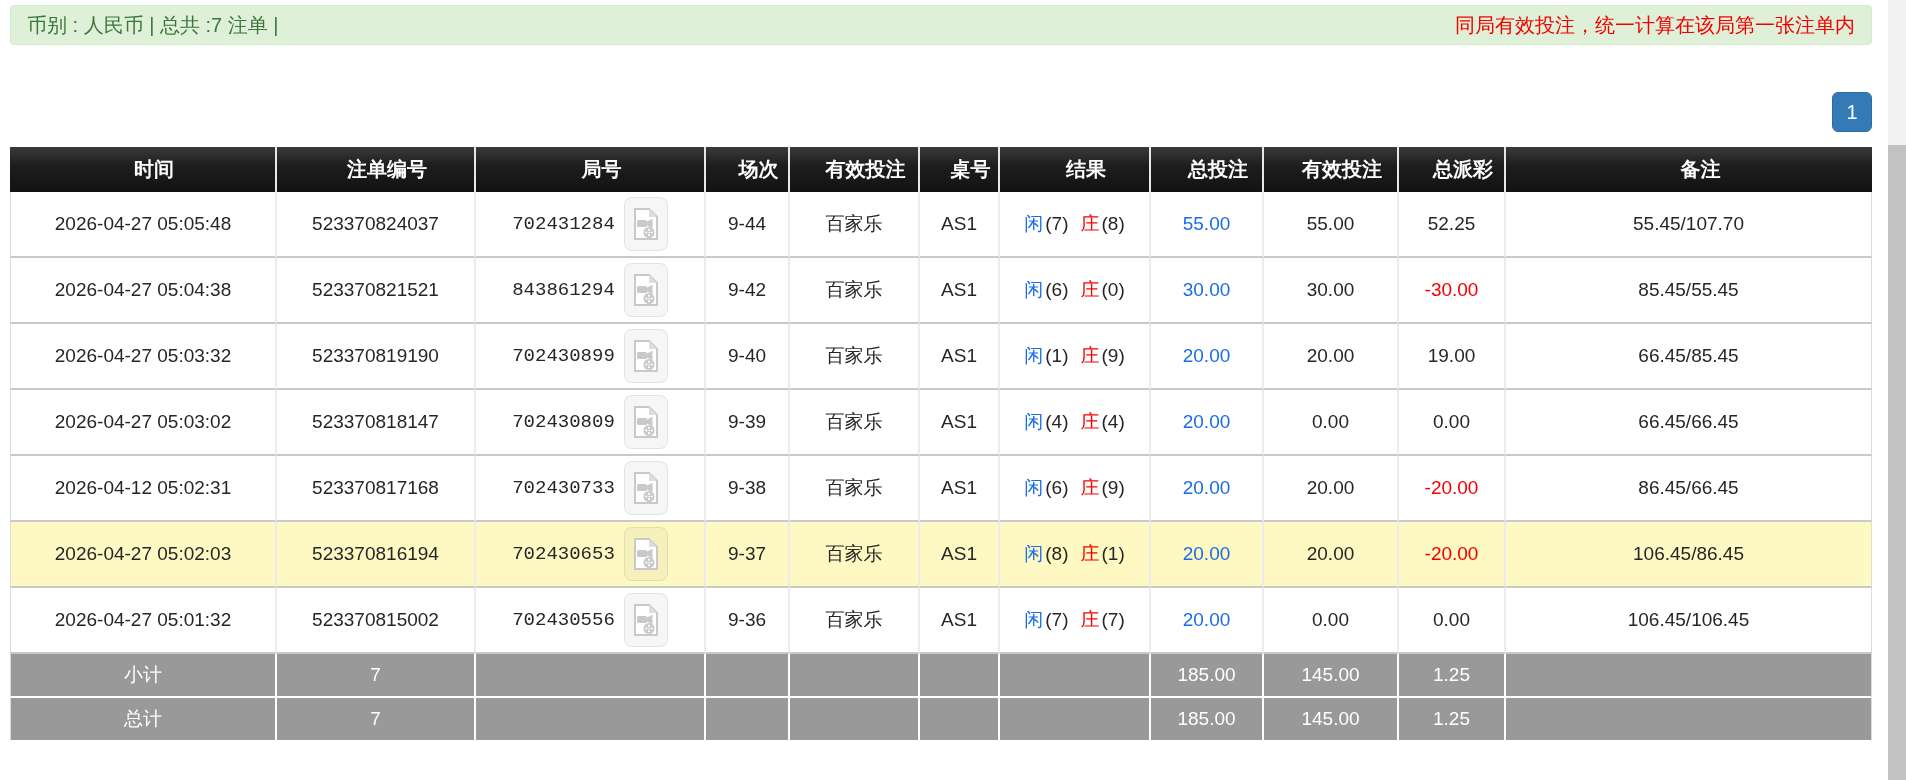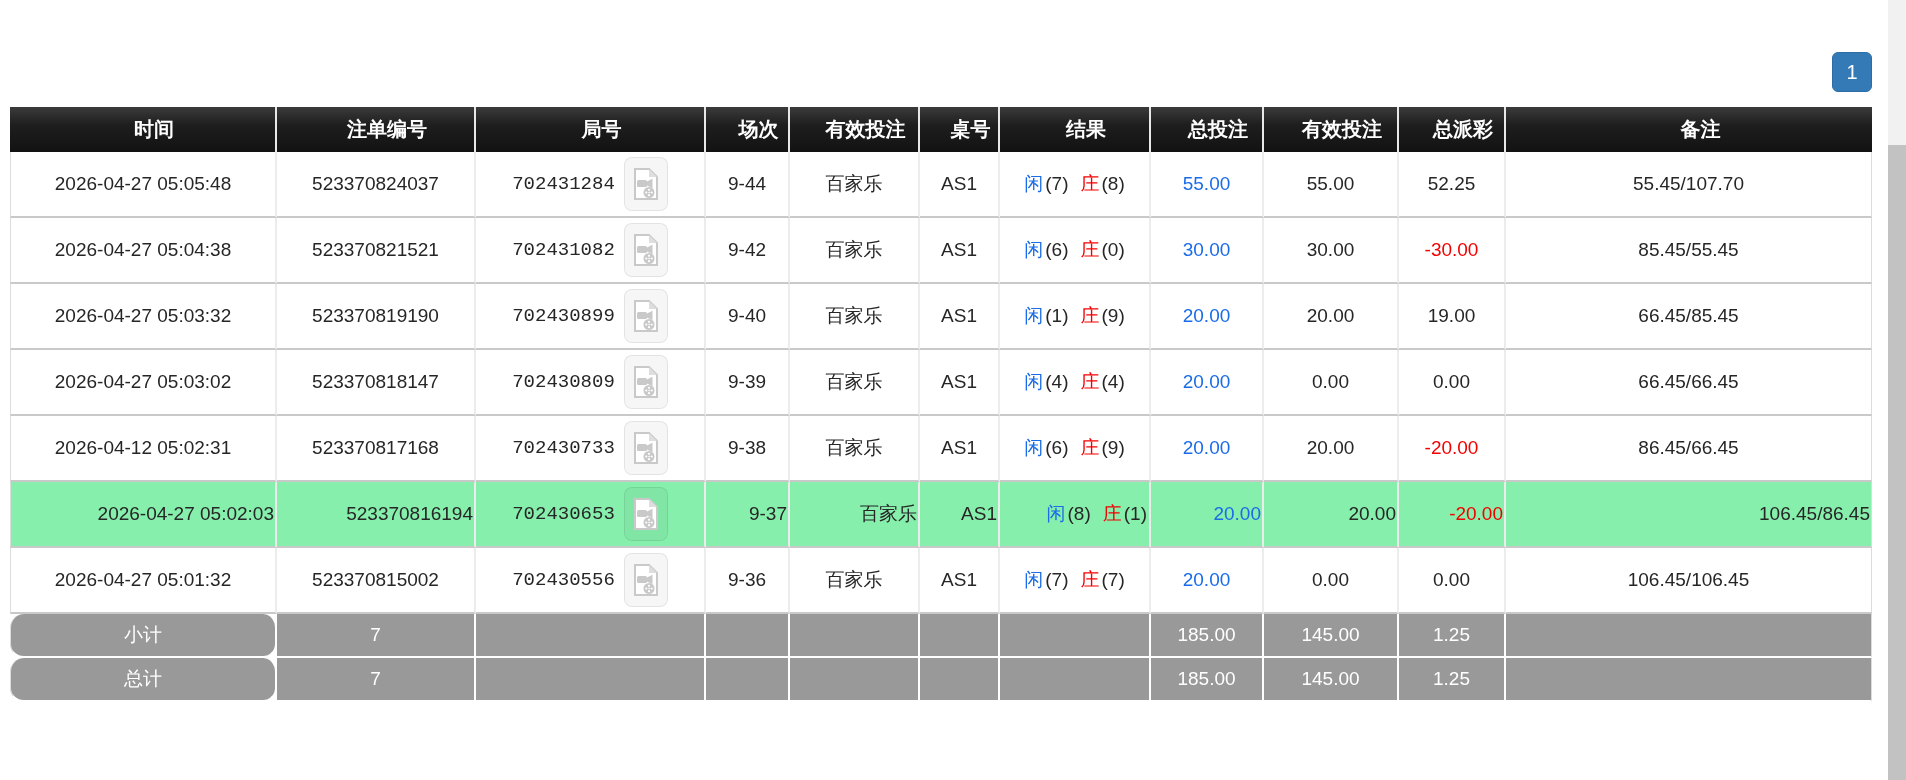--- a/index.html
+++ b/index.html
@@ -40,50 +40,54 @@
     padding-left:24px;
   }
   th:last-child{border-right:none;}
   td{
     height:66px;box-sizing:border-box;text-align:center;vertical-align:middle;
     font-size:19px;color:#262626;background:#fff;
     border-right:2px solid #ececec;border-bottom:2px solid #c9c9c9;
   }
   td:first-child{border-left:1px solid #dcdcdc;margin-top:32px;}
   td:last-child{border-right:1px solid #dcdcdc;}
-  tr.highlight td{background:#86efac;text-align:right;}
+  tr.highlight td{background:#fef9c3;}
 
   .blue{color:#1a6ce8;}
   .red{color:#f30000;}
   .result-cell span{margin:0 1px;}
   .result-gap{display:inline-block;width:8px;}
 
   .round-wrap{display:flex;align-items:center;justify-content:center;gap:9px;font-family:Liberation Mono, monospace;}
   .icon-btn{
     width:44px;height:54px;box-sizing:border-box;border-radius:8px;
     background:rgba(0,0,0,0.035);border:1px solid rgba(0,0,0,0.08);
     display:flex;align-items:center;justify-content:center;cursor:pointer;padding:0;
   }
 
   tr.summary td{
     height:44px;background:#999999;color:#ffffff;font-size:19px;
     border-right:2px solid #ffffff;border-bottom:2px solid #ffffff;border-left:none;
   }
-  tr.summary td:first-child{border-left:1px solid #dcdcdc;border-radius:14px;}
+  tr.summary td:first-child{border-left:1px solid #dcdcdc;}
   tr.summary td:last-child{border-right:1px solid #dcdcdc;}
 </style>
 </head>
 <body>
 
 <div class="scroll-track">
   <div class="scroll-thumb"></div>
 </div>
 
 <div class="content">
 
+  <div class="alert">
+    <span class="alert-left">币别 : 人民币 | 总共 :7 注单 |</span>
+    <span class="alert-right">同局有效投注，统一计算在该局第一张注单内</span>
+  </div>
 
   <div class="page-row">
     <div class="page-btn">1</div>
   </div>
 
   <table>
     <colgroup>
       <col style="width:267px">
         <col style="width:199px">
         <col style="width:230px">
@@ -141,21 +145,21 @@
           <td class="blue">55.00</td>
           <td>55.00</td>
           <td>52.25</td>
           <td>55.45/107.70</td>
         </tr>
         <tr>
           <td>2026-04-27 05:04:38</td>
           <td>523370821521</td>
           <td>
             <div class="round-wrap">
-              <span>702431082</span>
+              <span>843861294</span>
               <button class="icon-btn">
   <svg width="26" height="32" viewBox="0 0 26 32">
     <path d="M2 1 h14 l8 8 v22 h-22 z" fill="#ffffff" stroke="#c9c9c9" stroke-width="2"></path>
     <path d="M16 1 l8 8 h-8 z" fill="#dedede"></path>
     <rect x="4" y="12" width="10" height="7" rx="1.5" fill="#c9c9c9"></rect>
     <path d="M14 13.5 l5.5 -2.8 v9.6 l-5.5 -2.8 z" fill="#c9c9c9"></path>
     <circle cx="16" cy="24.5" r="5.5" fill="#c9c9c9"></circle>
     <circle cx="16" cy="21.8" r="1.1" fill="#ffffff"></circle>
     <circle cx="13.3" cy="24.5" r="1.1" fill="#ffffff"></circle>
     <circle cx="18.7" cy="24.5" r="1.1" fill="#ffffff"></circle>

